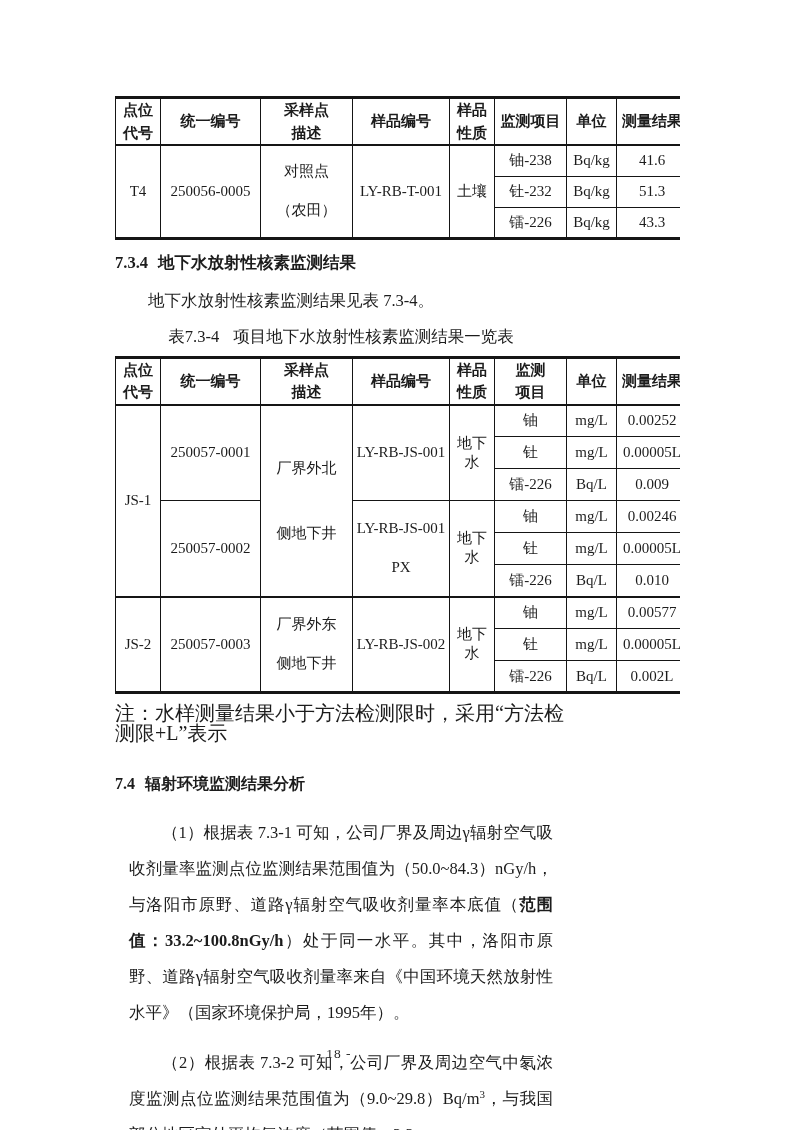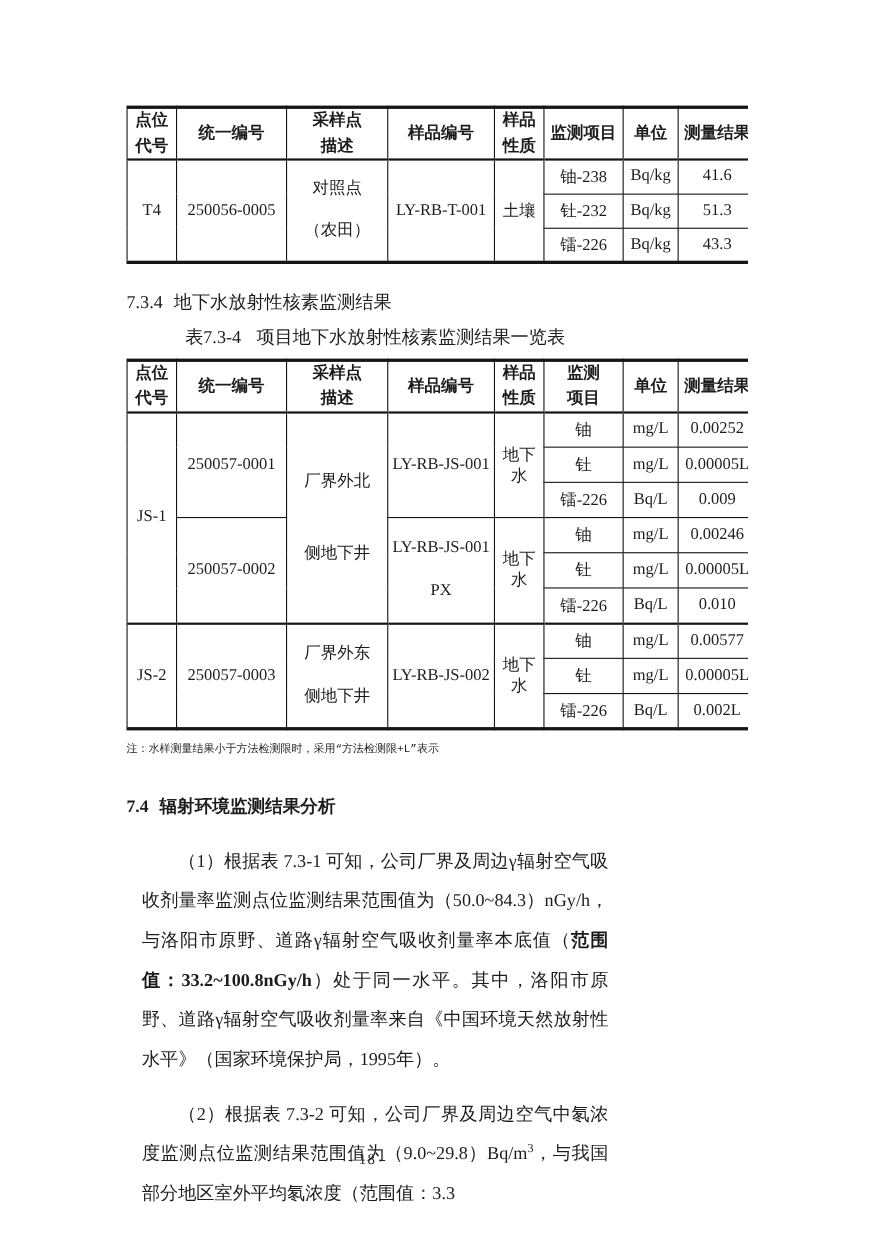--- a/index.html
+++ b/index.html
@@ -18,26 +18,26 @@
     font-size:15px; padding:0 2px; white-space:pre-line; overflow:hidden;
   }
   .data-table thead th { font-weight:bold; line-height:1.5; border-bottom:2px solid #151515; }
   .t1 thead tr, .t2 thead tr { height:47px; }
   .t1 tbody tr { height:31px; }
   .t2 tbody tr { height:32px; }
   .ml { line-height:2.6; }
   .ml-tall { line-height:4.3; }
   .group-sep td { border-top:2px solid #151515; }
   
-  h3.sec34 { font-size:16.5px; font-weight:normal; margin:24px 0 0 0; line-height:22px; }
+  h3.sec34 { font-size:16.5px; font-weight:bold; margin:12px 0 0 0; line-height:22px; }
   h3.sec34 .ht, h2.sec4 .ht { margin-left:10px; }
   p.lead { font-size:16.5px; margin:12px 0 0 0; line-height:30px; text-indent:33px; text-align:justify; }
   .table-title { text-align:center; font-weight:normal; font-size:16.5px; margin:10px 0 8px 0; line-height:22px; }
   .table-title .tt { margin-left:14px; }
-  p.note { font-size:10px; margin:9px 0 0 0; line-height:20px;font-family:Liberation Mono, monospace; }
+  p.note { font-size:20px; margin:9px 0 0 0; line-height:20px; }
   h2.sec4 { font-size:16px; font-weight:bold; margin:26px 0 16px 0; line-height:30px; }
   p.body-par { font-size:16.5px; line-height:36px; text-align:justify; text-indent:33px; margin:14px; }
   p.body-par b { font-weight:bold; }
   p.body-par sup { font-size:11px; vertical-align:super; line-height:0; }
   .pagenum {
     position:absolute; left:0; right:12px; bottom:68px; text-align:center;
     font-size:13.5px; color:#2a2a2a; letter-spacing:1px;
   }
 </style>
 </head>
@@ -91,20 +91,21 @@
       <tr>
         <td>镭-226</td>
         <td>Bq/kg</td>
         <td>43.3</td>
       </tr>
     </tbody>
   </table>
 
   <h3 class="sec34"><span>7.3.4</span><span class="ht">地下水放射性核素监测结果</span></h3>
 
+  <p class="lead">地下水放射性核素监测结果见表 7.3-4。</p>
 
   <div class="table-title"><span>表7.3-4</span><span class="tt">项目地下水放射性核素监测结果一览表</span></div>
 
   <table class="data-table t2">
     <colgroup>
       <col style="width:45px">
         <col style="width:100px">
         <col style="width:92px">
         <col style="width:97px">
       <col style="width:45px">

